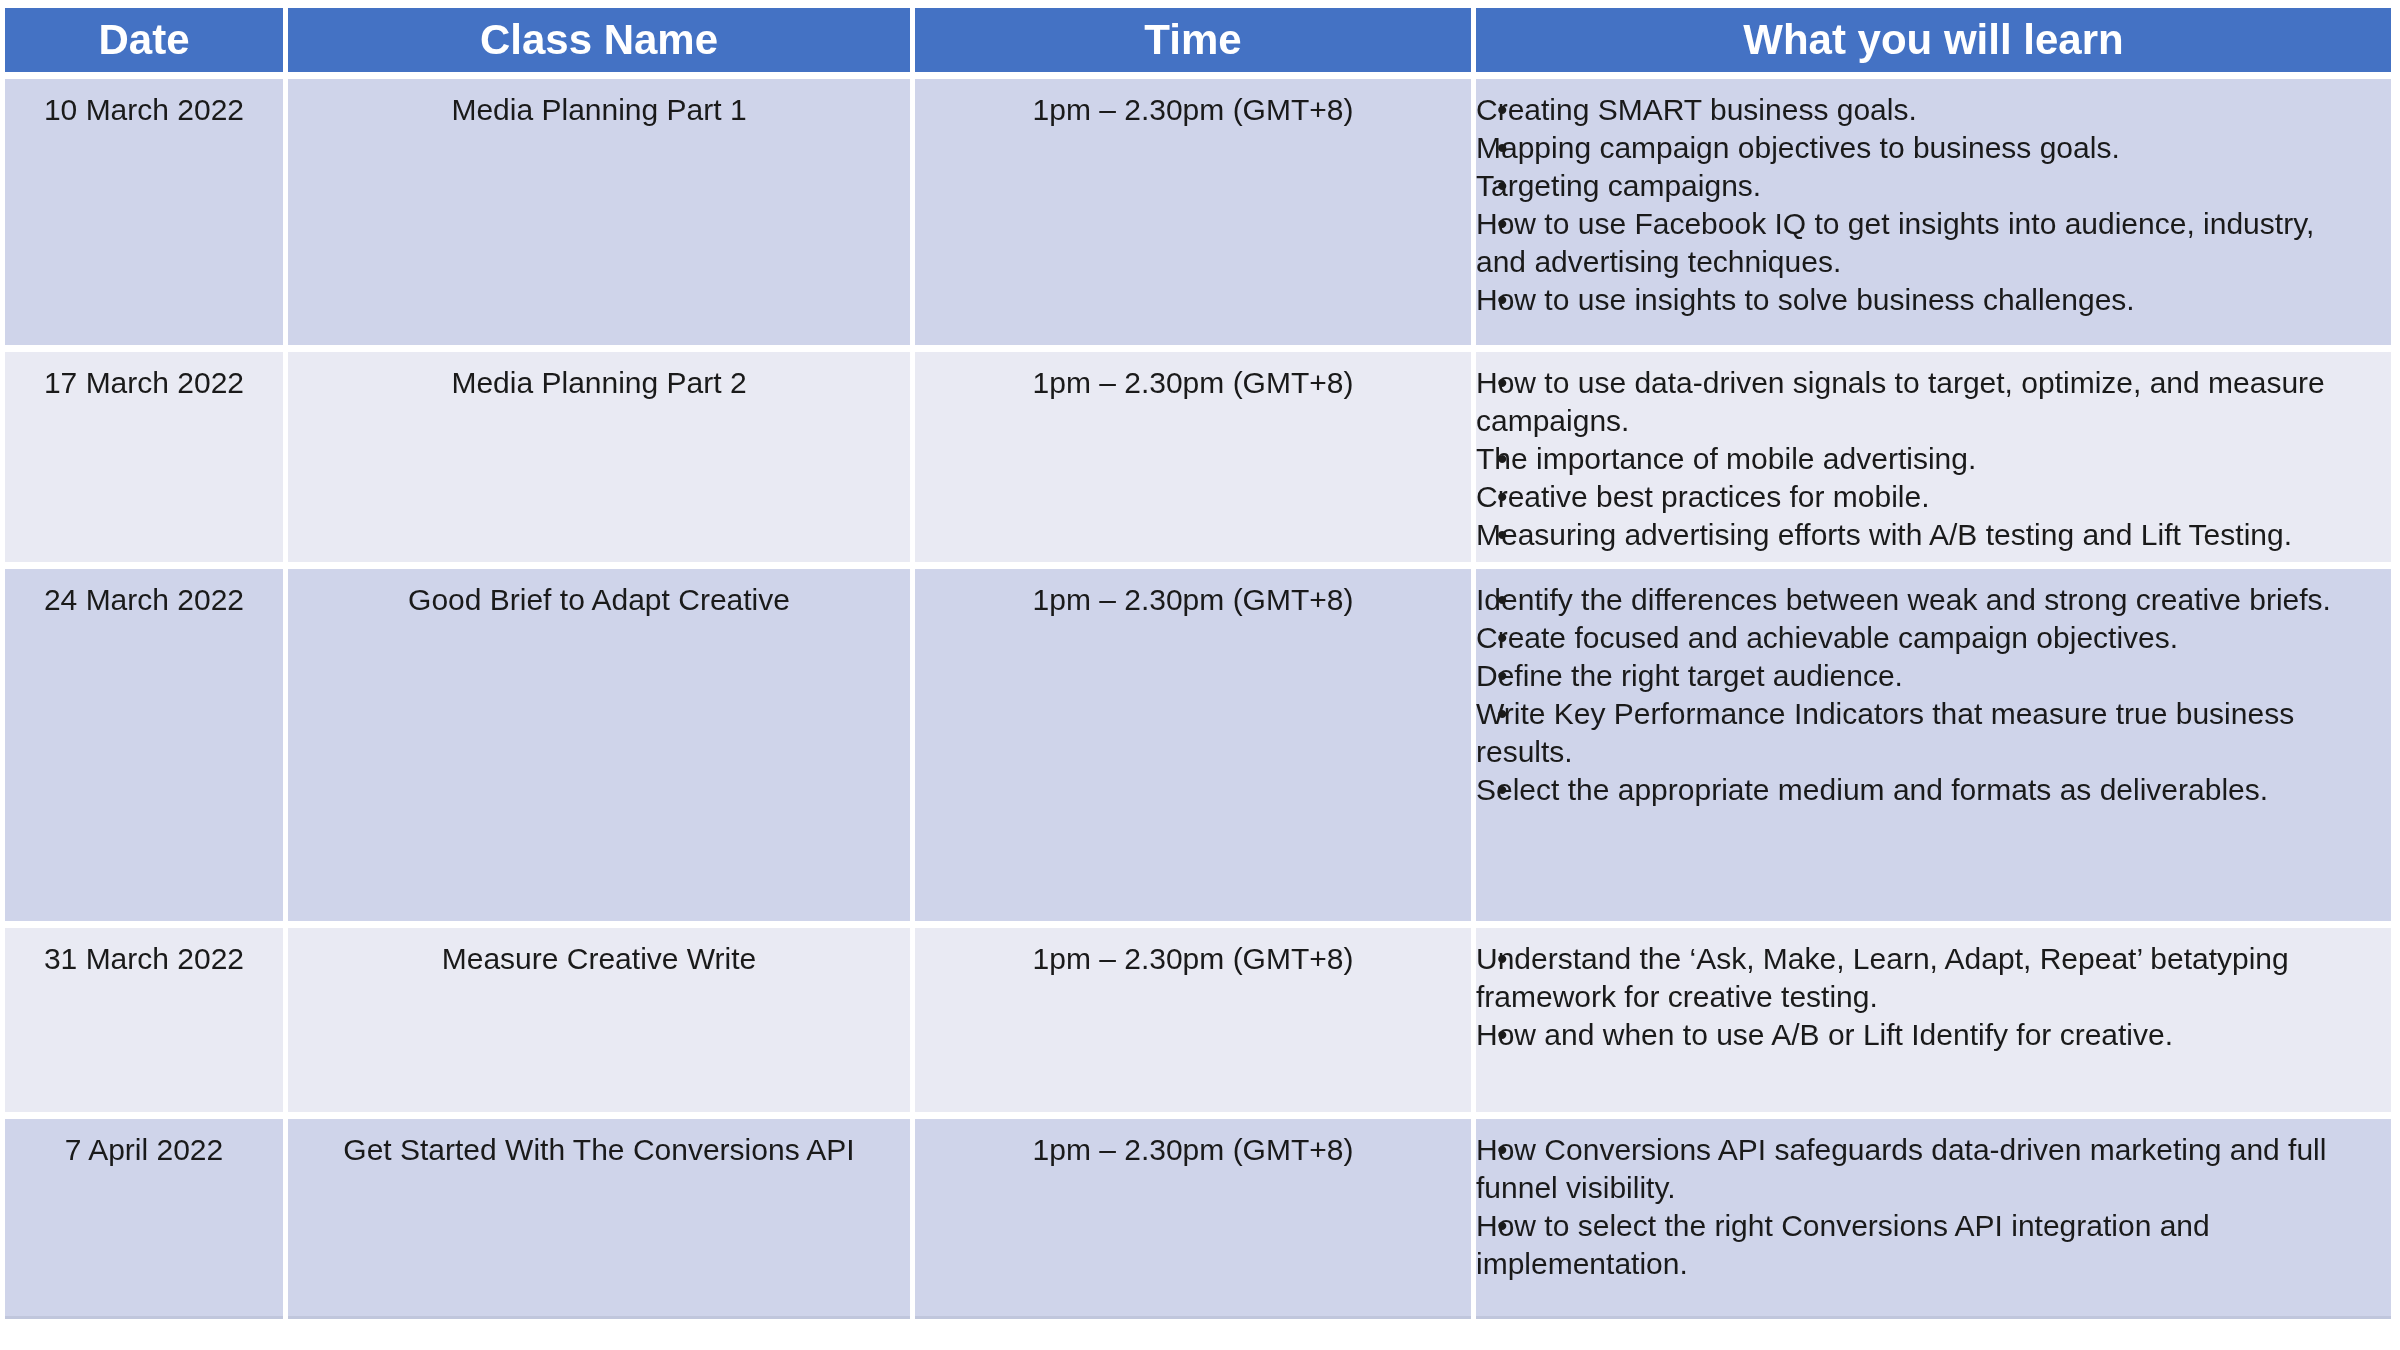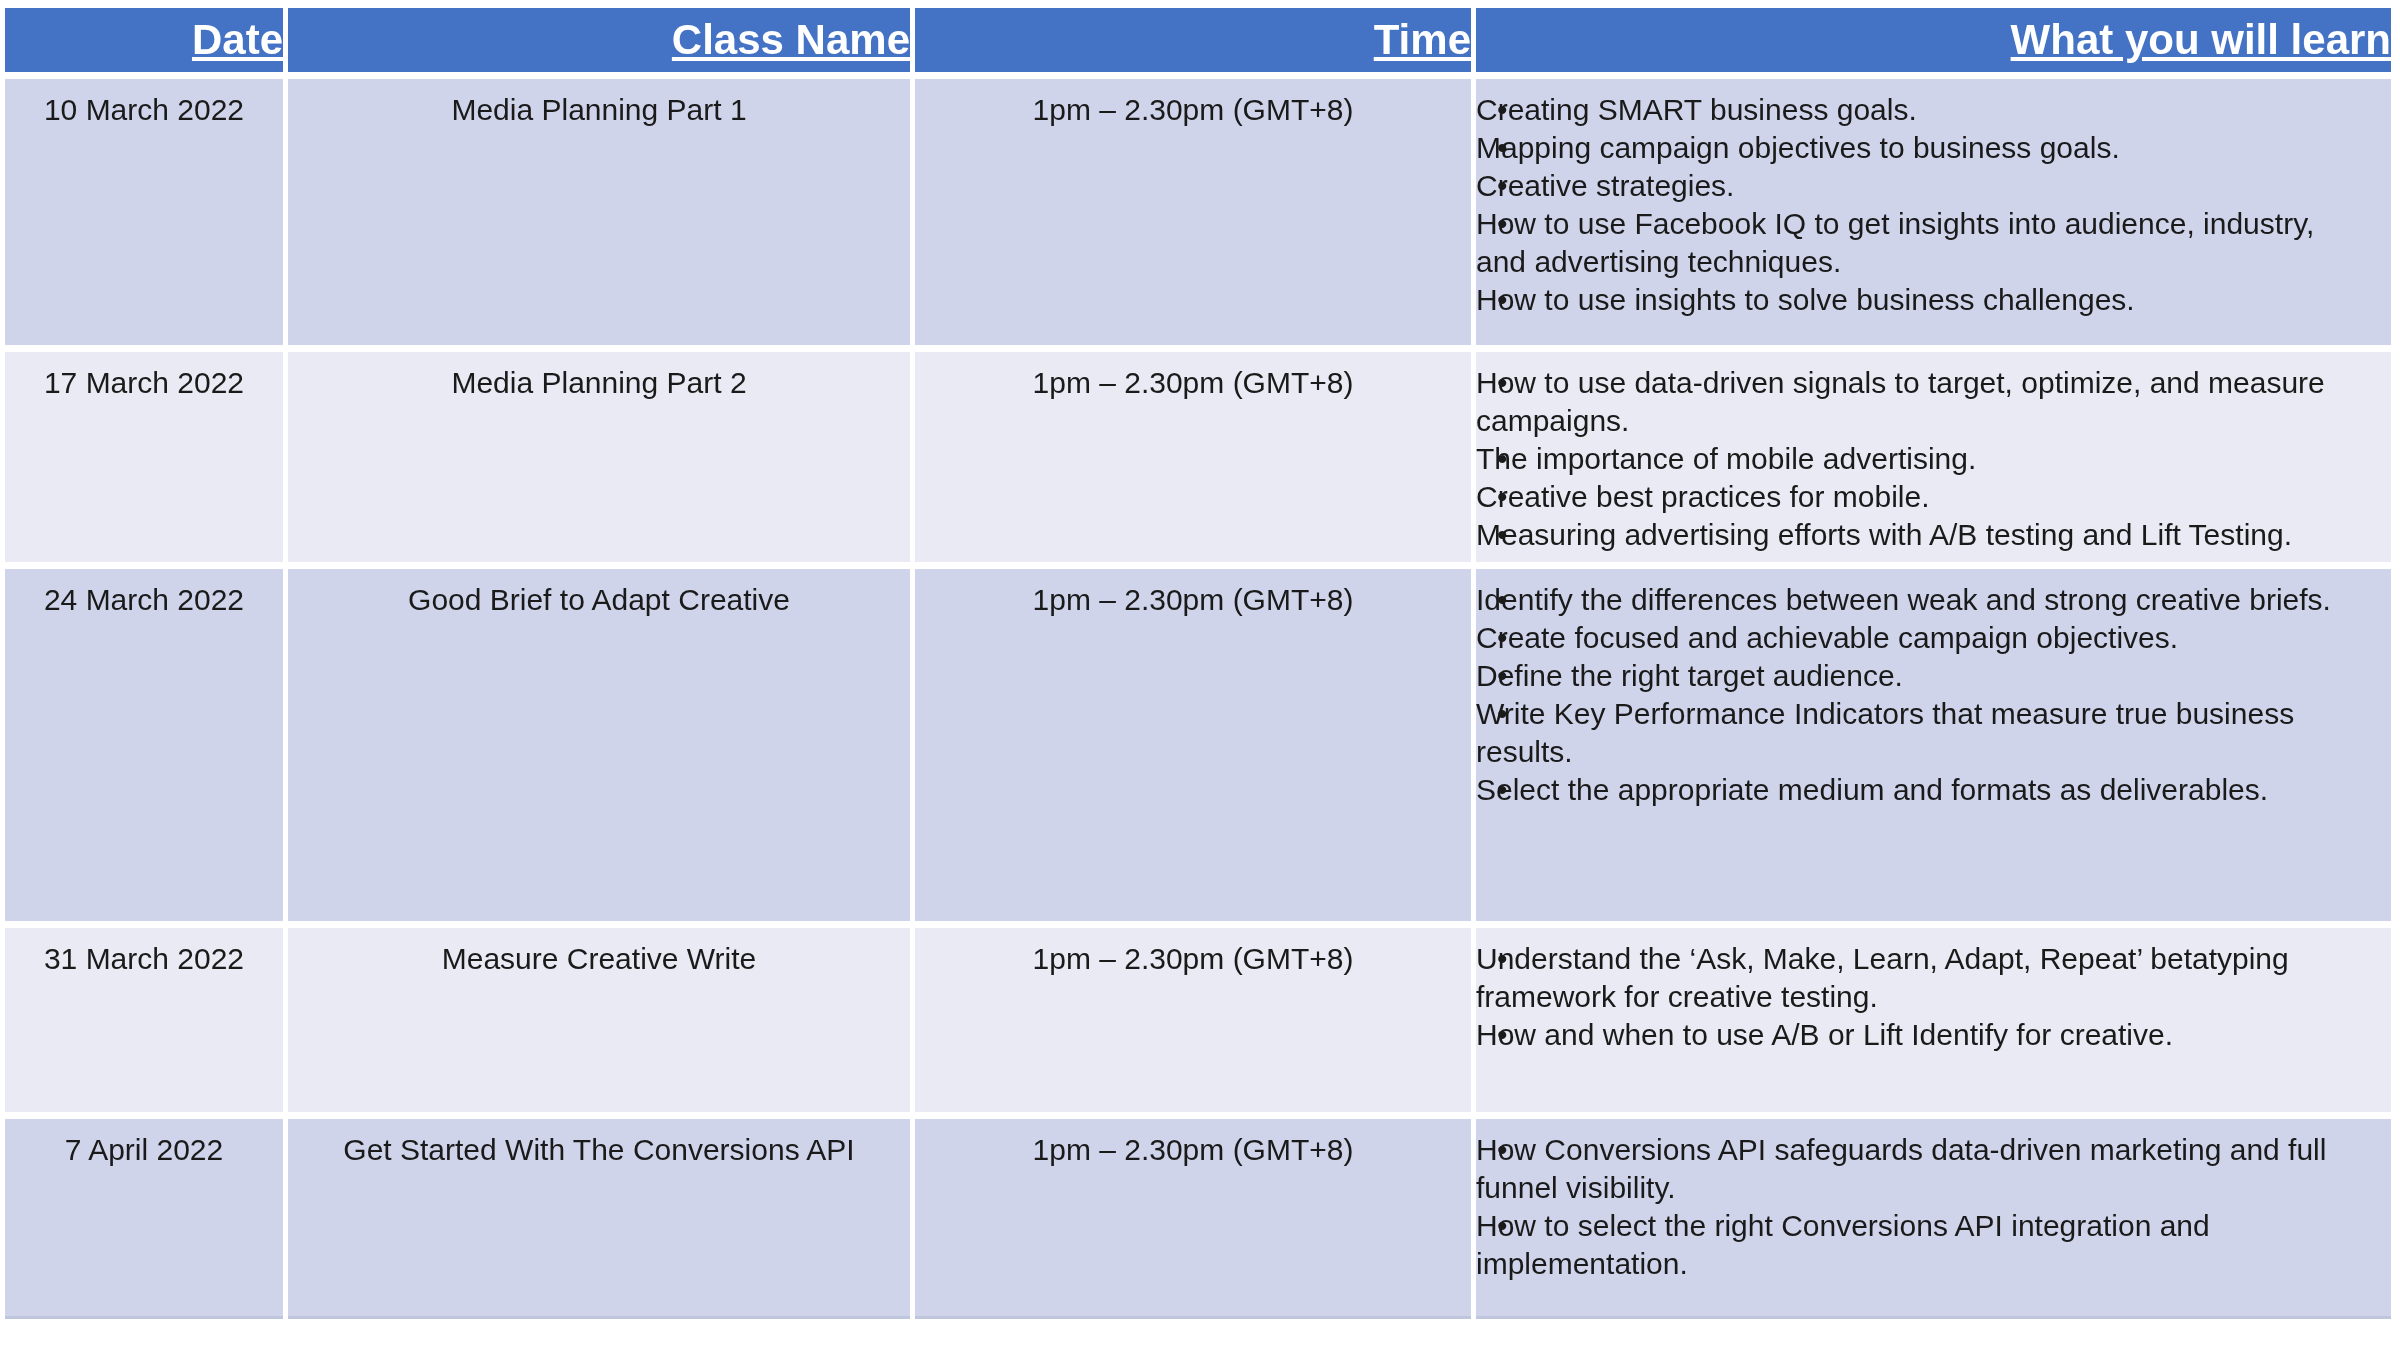--- a/index.html
+++ b/index.html
@@ -29,24 +29,23 @@
   col.c-class { width: 622px; }
   col.c-time  { width: 556px; }
   col.c-learn { width: auto;  }
 
   thead th {
     background: #4472C4;
     color: #ffffff;
     font-size: 42px;
     font-weight: bold;
     height: 64px;
-    text-align: right;
+    text-align: center;
     vertical-align: middle;
     padding: 0;
-    text-decoration: underline;
   }
   tbody td {
     vertical-align: top;
     font-size: 30px;
     line-height: 38px;
     padding: 12px 8px 8px 8px;
   }
   tbody tr.band-dark td  { background: #CFD4EA; }
   tbody tr.band-light td { background: #E9EAF3; }
 
@@ -99,21 +98,21 @@
     </thead>
     <tbody>
       <tr class="row-1 band-dark">
         <td class="cell-center">10 March 2022</td>
         <td class="cell-center">Media Planning Part 1</td>
         <td class="cell-center">1pm – 2.30pm (GMT+8)</td>
         <td class="cell-learn">
           <ul class="learn-list">
             <li>Creating SMART business goals.</li>
             <li>Mapping campaign objectives to business goals.</li>
-            <li>Creative strategies.</li>
+            <li>Targeting campaigns.</li>
             <li>How to use Facebook IQ to get insights into audience, industry, and advertising techniques.</li>
             <li>How to use insights to solve business challenges.</li>
           </ul>
         </td>
       </tr>
       <tr class="row-2 band-light">
         <td class="cell-center">17 March 2022</td>
         <td class="cell-center">Media Planning Part 2</td>
         <td class="cell-center">1pm – 2.30pm (GMT+8)</td>
         <td class="cell-learn">

